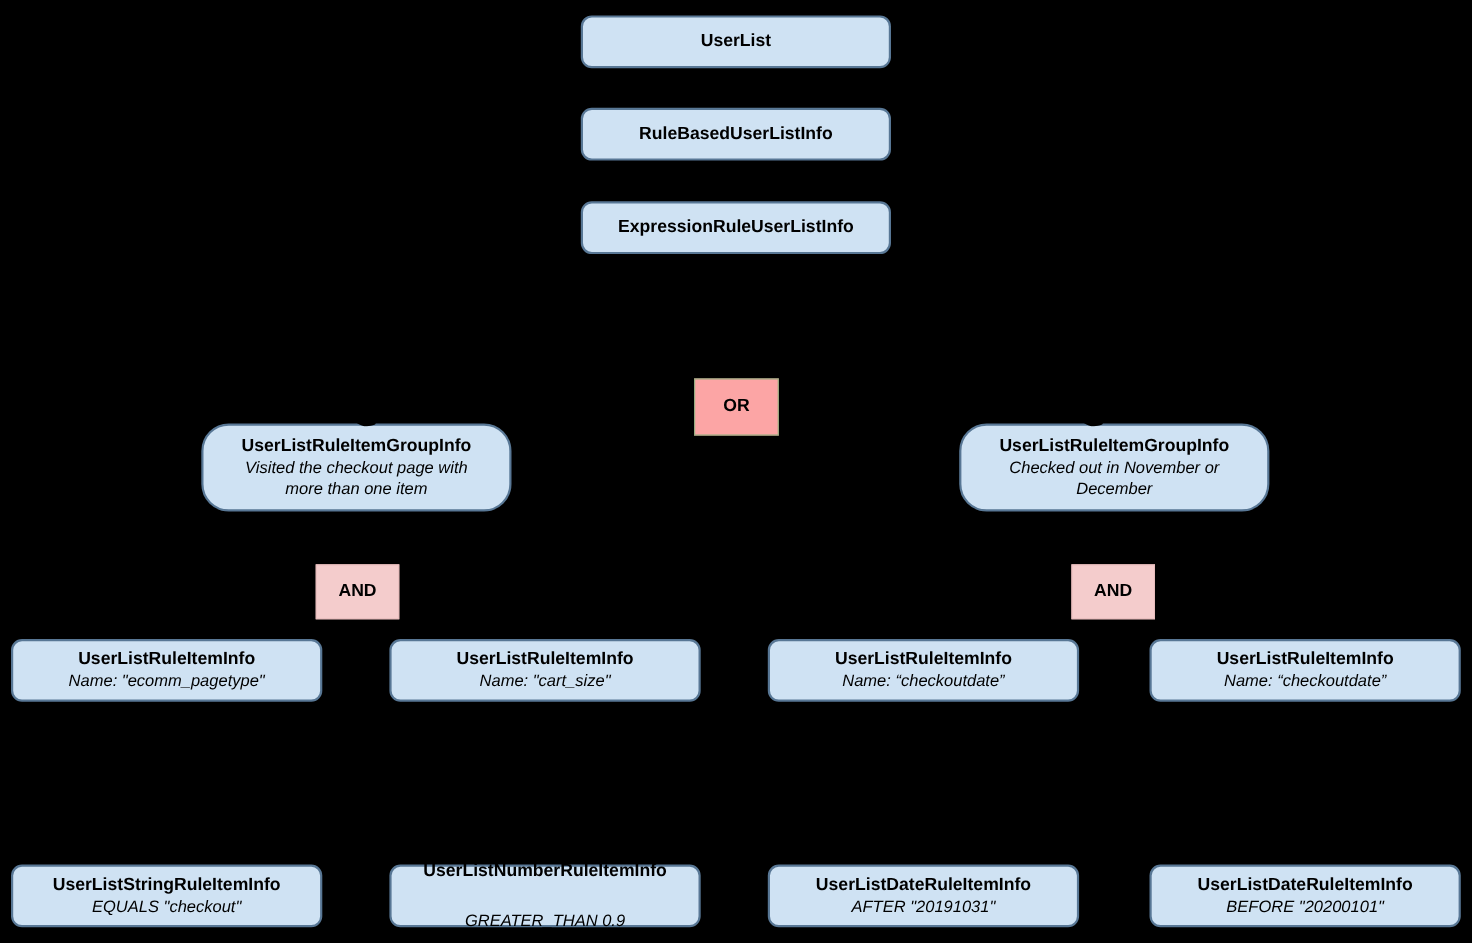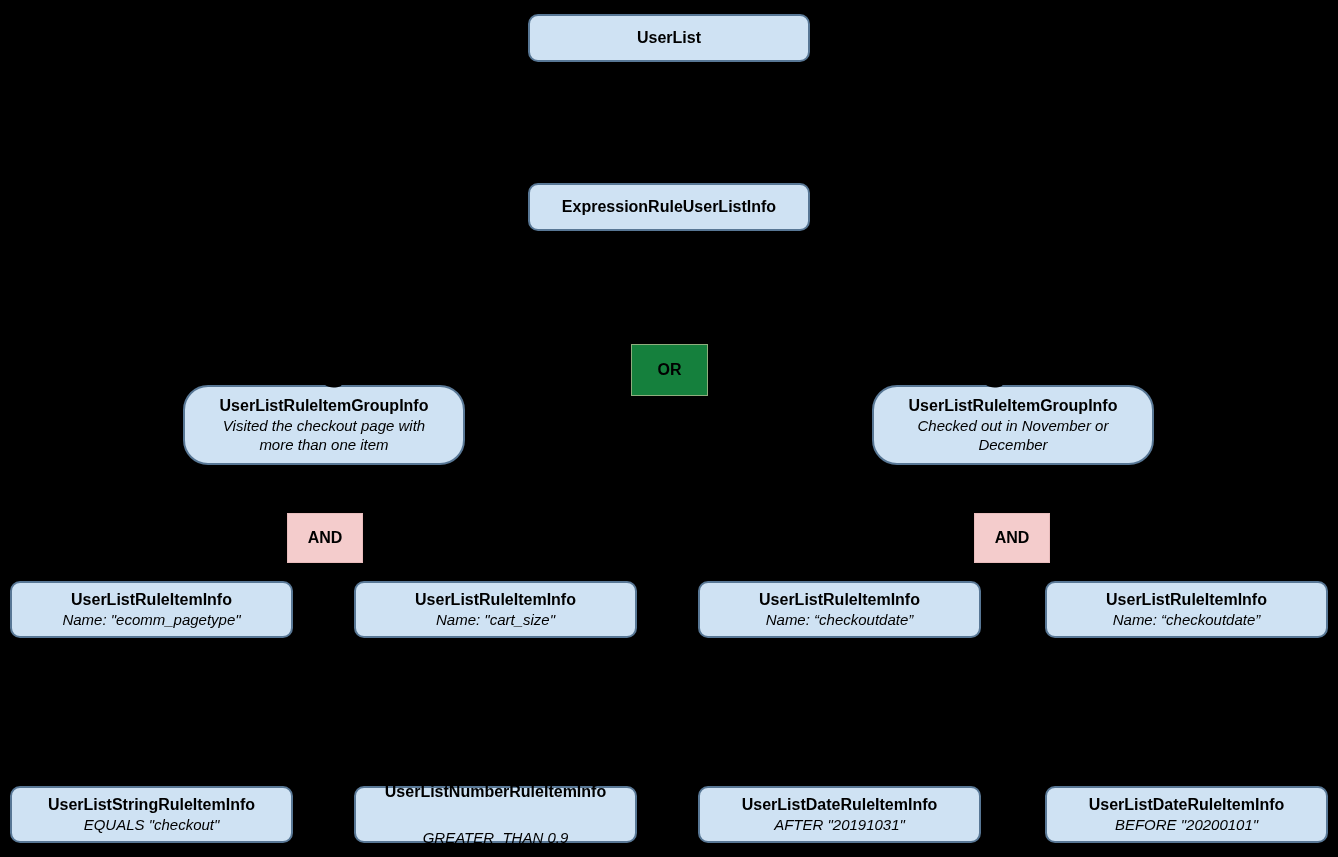--- a/index.html
+++ b/index.html
@@ -32,21 +32,21 @@
   }
   .group-box {
     border-radius: 25px;
   }
   .op-box {
     border-radius: 0;
     font-weight: 700;
     font-size: 16px;
   }
   .or-box {
-    background: #15803d;
+    background: #fca5a5;
     border: 1px solid #8fae7e;
   }
   .and-box {
     background: #f4cccc;
     border: 1px solid #e8bcbc;
   }
   .title {
     font-weight: 700;
     font-size: 16px;
     line-height: 20px;
@@ -70,20 +70,23 @@
 </style>
 </head>
 <body>
 
 <div class="canvas">
 
   <div class="node class-box" style="left:528px; top:14px; width:282px; height:48px;">
     <div class="title">UserList</div>
   </div>
 
+  <div class="node class-box" style="left:528px; top:98px; width:282px; height:48px;">
+    <div class="title">RuleBasedUserListInfo</div>
+  </div>
 
   <div class="node class-box" style="left:528px; top:183px; width:282px; height:48px;">
     <div class="title">ExpressionRuleUserListInfo</div>
   </div>
 
 
   <div class="node op-box or-box" style="left:631px; top:344px; width:77px; height:52px;">
     <span>OR</span>
   </div>
 

